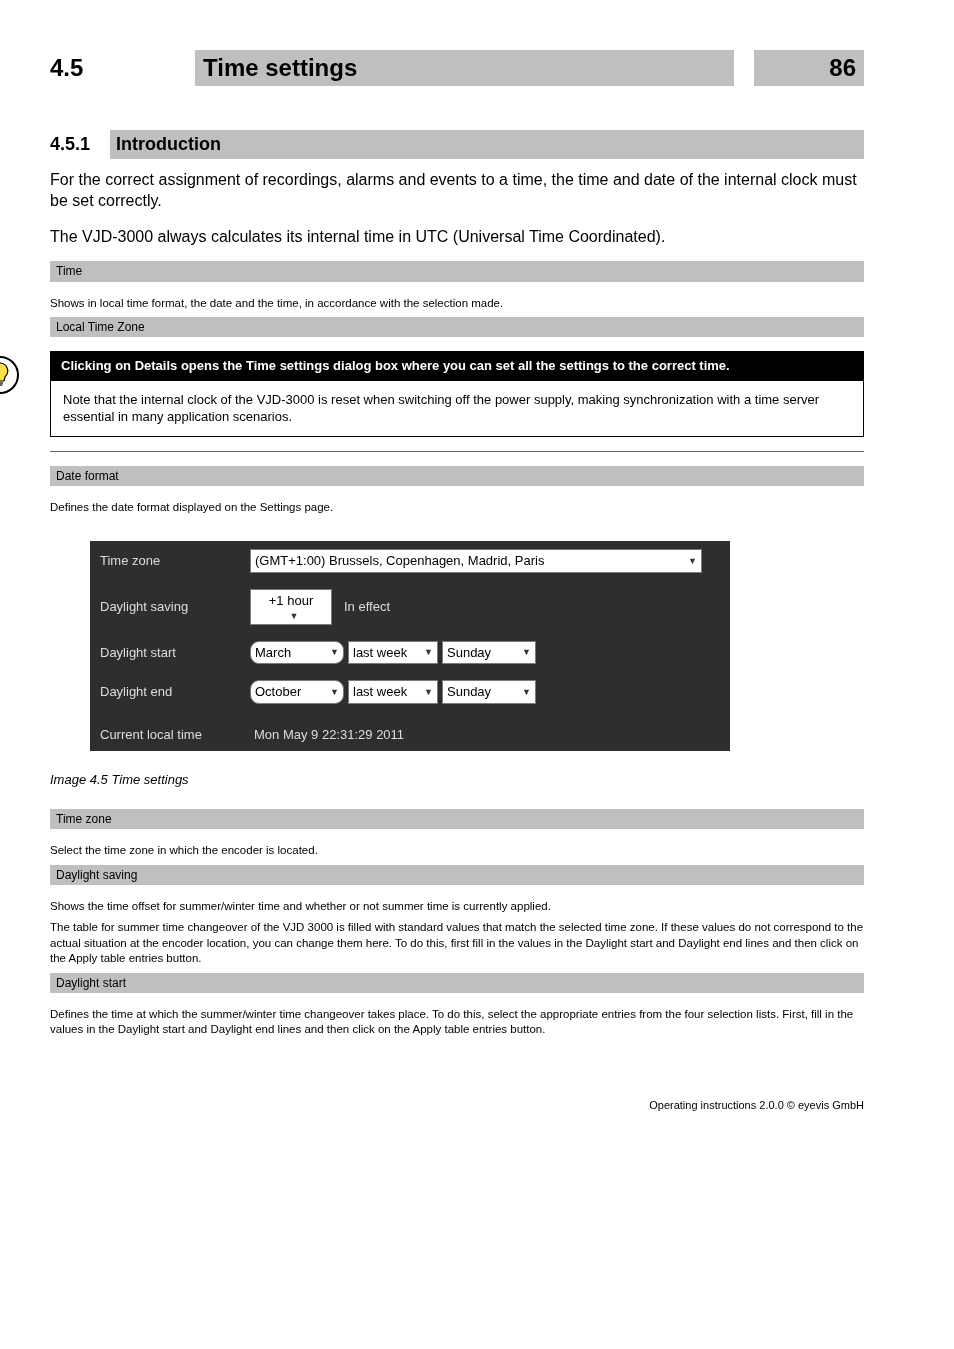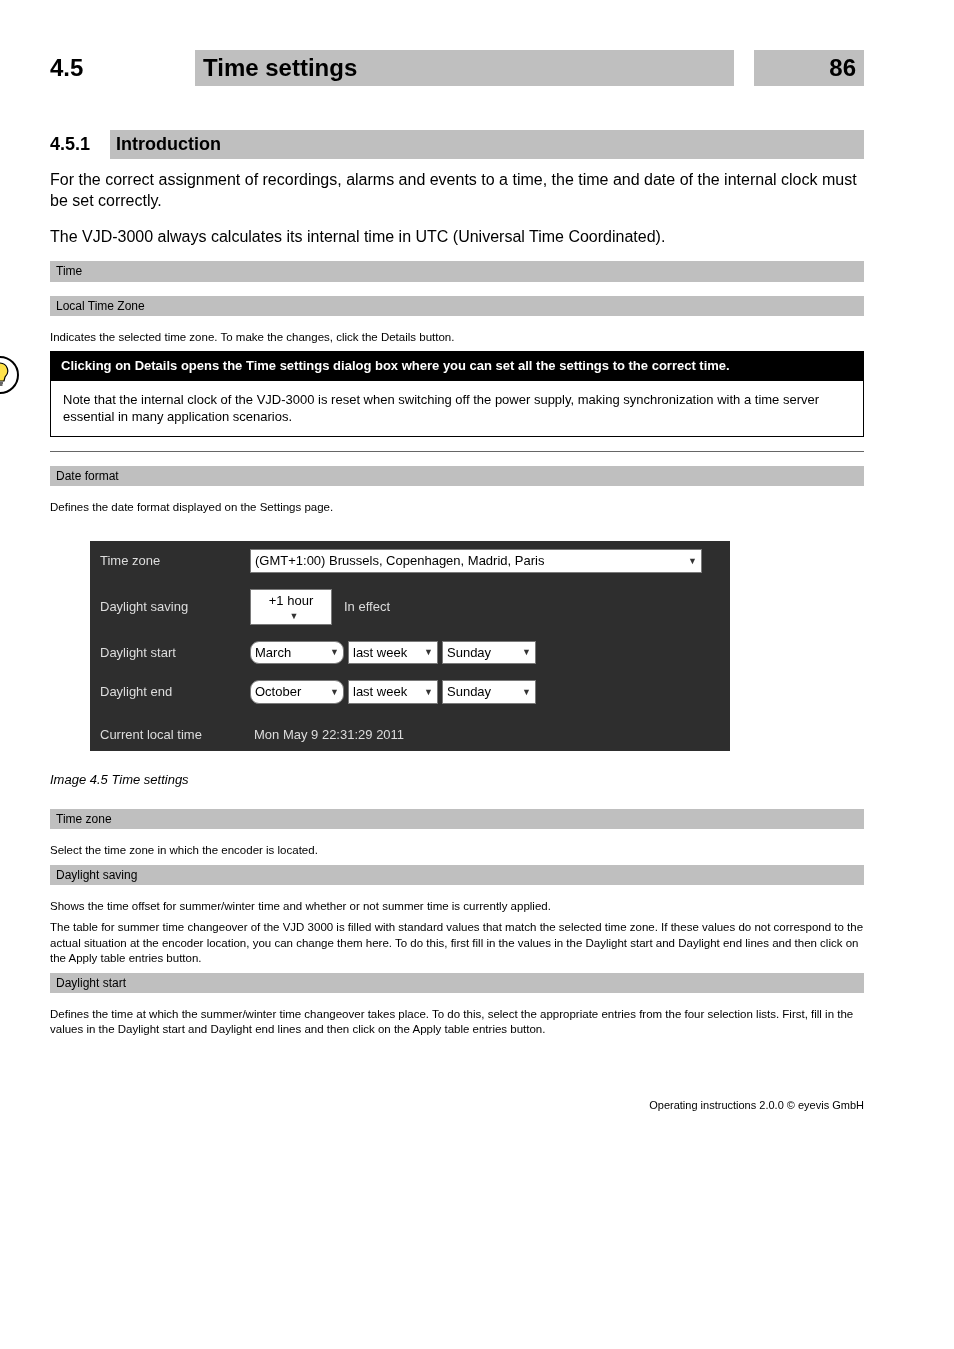--- a/index.html
+++ b/index.html
@@ -130,23 +130,23 @@
 
 <div class="content">
   <div class="sub-num-title">
     <div class="sub-num">4.5.1</div>
     <div class="sub-title">Introduction</div>
   </div>
   <p class="para">For the correct assignment of recordings, alarms and events to a time, the time and date of the internal clock must be set correctly.</p>
   <p class="para">The VJD-3000 always calculates its internal time in UTC (Universal Time Coordinated).</p>
 
   <div class="small-title">Time</div>
+  <p class="small">Shows in local time format, the date and the time, in accordance with the selection made.</p>
 
   <div class="small-title">Local Time Zone</div>
-  <p class="small">Indicates the selected time zone. To make the changes, click the Details button.</p>
 </div>
 
 <div class="content">
   <div class="note-row">
     <svg class="note-icon" viewBox="0 0 40 40">
       <circle cx="20" cy="20" r="18" fill="none" stroke="#000" stroke-width="2"></circle>
       <path d="M20 8 a8 8 0 0 1 5 14 l-1 4 h-8 l-1-4 a8 8 0 0 1 5-14 z" fill="#ffe24a" stroke="#000" stroke-width="1.2"></path>
       <line x1="17" y1="28" x2="23" y2="28" stroke="#000" stroke-width="1.2"></line>
       <line x1="17.5" y1="30" x2="22.5" y2="30" stroke="#000" stroke-width="1.2"></line>
     </svg>

